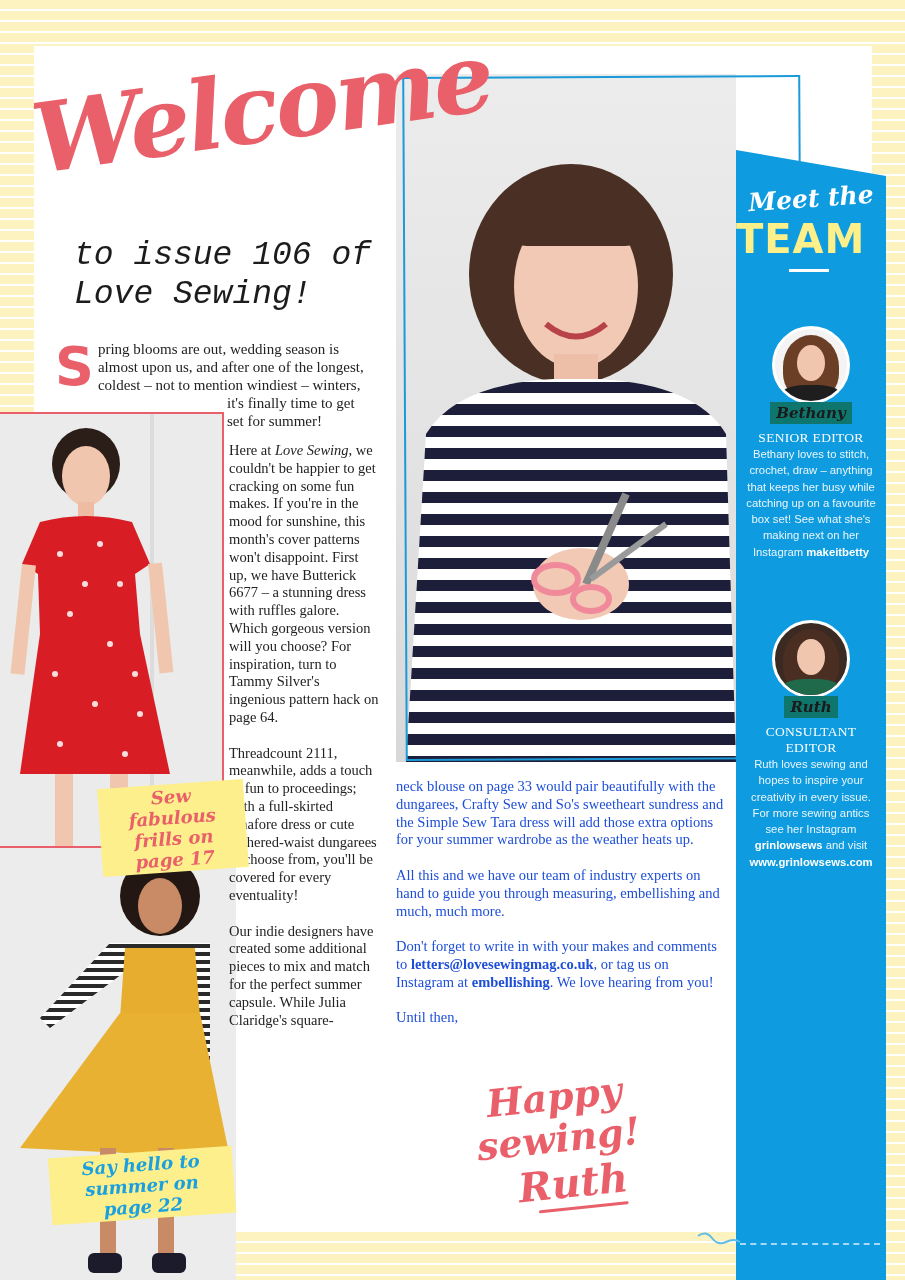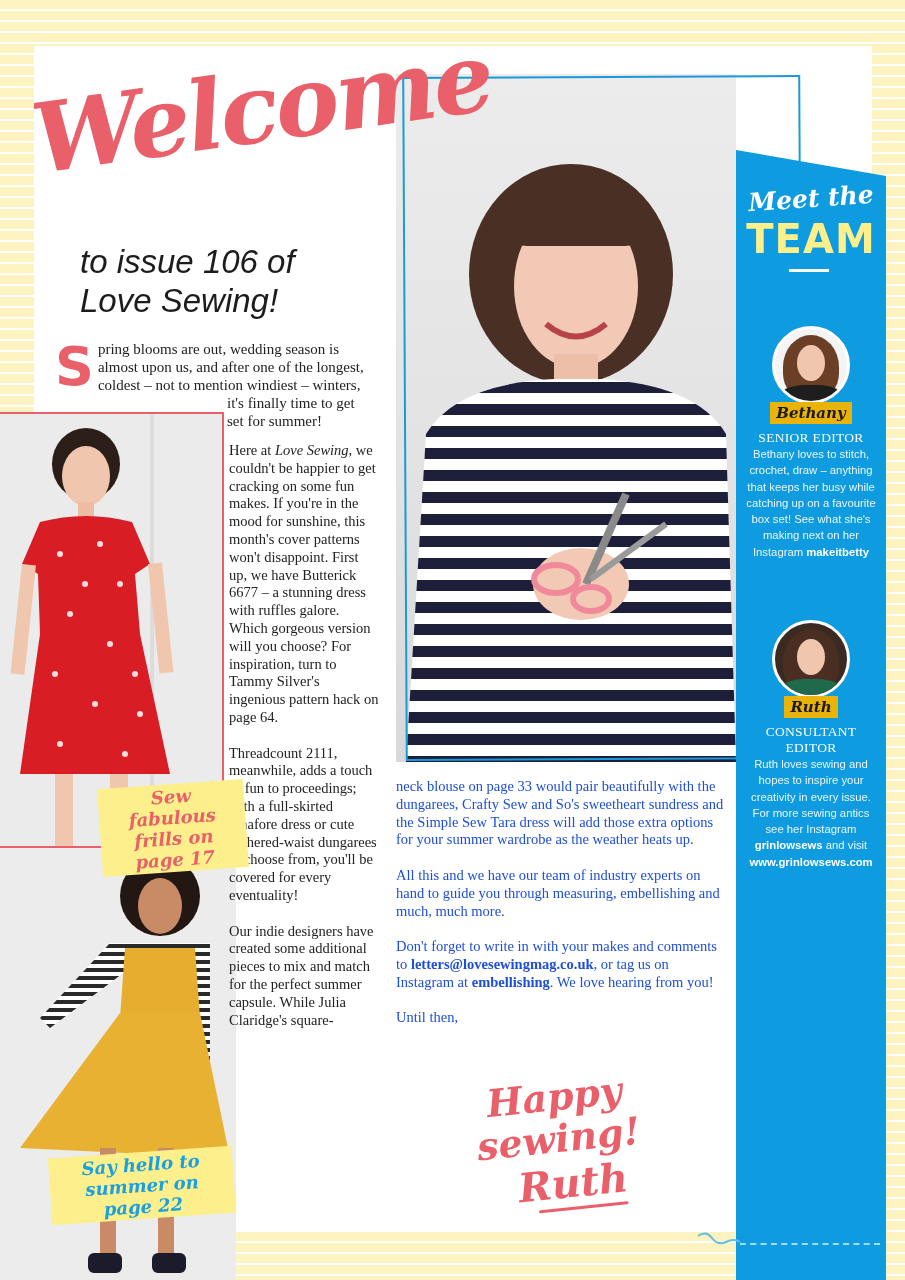--- a/index.html
+++ b/index.html
@@ -13,22 +13,22 @@
     position:absolute; left:34px; top:46px; width:838px; height:1186px;
     background:#ffffff;
   }
   .welcome-title {
     position:absolute; left:40px; top:92px; margin:0;
     font-family:"DejaVu Serif", serif; font-style:italic; font-weight:bold;
     font-size:96px; color:#e9606a; letter-spacing:-3px; transform:rotate(-8deg);
     transform-origin:left bottom; z-index:5; line-height:1;
   }
   .subtitle {
-    position:absolute; left:66px; top:228px; margin:14px;
-    font-family:Liberation Sans, sans-serif; font-style:italic; font-size:33px;
+    position:absolute; left:66px; top:228px; margin:8px;
+    font-family:Liberation Mono, monospace; font-style:italic; font-size:33px;
     line-height:39px; color:#1c1c1c; font-weight:normal;
   }
   .intro {
     position:absolute; left:55px; top:340px; width:320px;
     font-size:15px; line-height:18px; color:#222;
   }
   .dropcap {
     float:left; font-family:"DejaVu Sans", sans-serif; font-weight:bold;
     color:#e9606a; font-size:54px; line-height:50px; margin:2px 4px 0 0;
   }
@@ -90,36 +90,36 @@
     position:absolute; left:736px; top:150px; width:150px; height:1130px;
     background:#0e9be0; clip-path: polygon(0 0, 100% 26px, 100% 100%, 0 100%);
     color:#fff; z-index:4;
   }
   .sb-meet {
     position:absolute; left:0; top:34px; width:150px; text-align:center; margin:0;
     font-family:"DejaVu Serif", serif; font-style:italic; font-weight:bold;
     font-size:25px; color:#fff; transform:rotate(-4deg);
   }
   .sb-team {
-    position:absolute; left:0; top:66px; width:150px; text-align:center; margin:0;
+    position:absolute; left:0; top:66px; width:150px; margin:0;
     font-family:"DejaVu Sans", sans-serif; font-weight:bold; font-size:40px;
     color:#fdf08a; letter-spacing:1px;
   }
   .sb-rule { position:absolute; left:53px; top:119px; width:40px; height:3px; background:#fff; }
 
   .member { position:absolute; left:0; width:150px; text-align:center; }
   .avatar {
     width:72px; height:72px; border-radius:50%; border:3px solid #fff;
     margin:0 auto; position:relative; overflow:hidden;
   }
   .avatar .hair { position:absolute; left:8px; top:6px; width:56px; height:64px; border-radius:50% 50% 40% 40%; }
   .avatar .face { position:absolute; left:22px; top:16px; width:28px; height:36px; border-radius:50%; background:#f0c6ae; }
   .avatar .body { position:absolute; left:4px; top:56px; width:64px; height:30px; border-radius:40% 40% 0 0; }
   .name-tag {
-    display:inline-block; background:#eab308; color:#1a1a1a; padding:0 6px;
+    display:inline-block; background:#0f766e; color:#1a1a1a; padding:0 6px;
     font-family:"DejaVu Serif", serif; font-style:italic; font-weight:bold;
     font-size:15px; line-height:22px; margin-top:-12px; position:relative; z-index:2;
   }
   .role {
     font-family:"Liberation Serif", serif; font-size:13.5px; line-height:16px;
     letter-spacing:0.3px; margin-top:6px; text-transform:uppercase;
   }
   .bio {
     font-family:"Liberation Sans", sans-serif; font-size:11.3px; line-height:16.3px;
     color:#eaf6fd; padding:0 8px;

